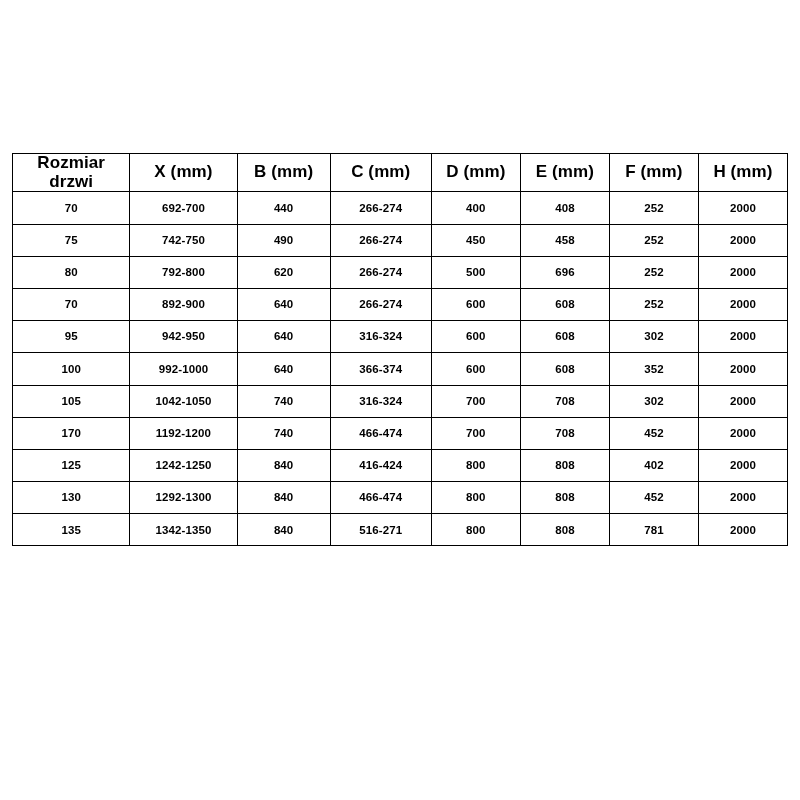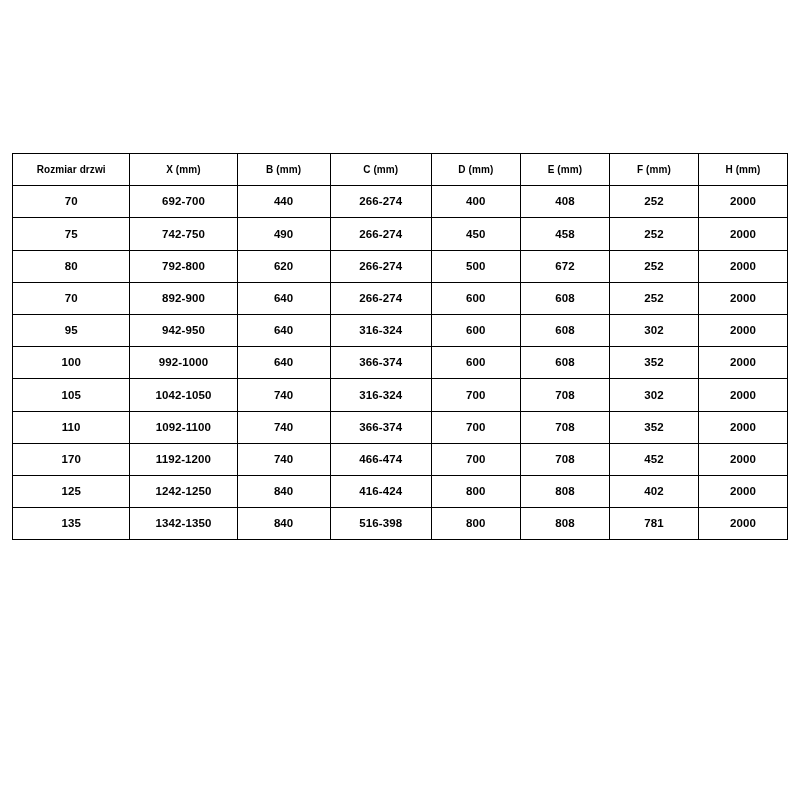--- a/index.html
+++ b/index.html
@@ -37,21 +37,21 @@
     vertical-align: middle;
     font-size: 11.5px;
     font-weight: bold;
     color: #000000;
     height: 31.2px;
     padding: 0;
     line-height: 1.1;
     letter-spacing: 0.1px;
   }
   table.size-table th {
-    font-size: 10px;
+    font-size: 17px;
   }
   table.size-table col.c0 { width: 116px; }
   table.size-table col.c1 { width: 106px; }
   table.size-table col.c2 { width: 92px; }
   table.size-table col.c3 { width: 100px; }
   table.size-table col.c4 { width: 88px; }
   table.size-table col.c5 { width: 88px; }
   table.size-table col.c6 { width: 88px; }
   table.size-table col.c7 { width: 88px; }
 </style>
@@ -103,21 +103,21 @@
           <td>458</td>
           <td>252</td>
           <td>2000</td>
         </tr>
         <tr>
           <td>80</td>
           <td>792-800</td>
           <td>620</td>
           <td>266-274</td>
           <td>500</td>
-          <td>672</td>
+          <td>696</td>
           <td>252</td>
           <td>2000</td>
         </tr>
         <tr>
           <td>70</td>
           <td>892-900</td>
           <td>640</td>
           <td>266-274</td>
           <td>600</td>
           <td>608</td>
@@ -148,54 +148,54 @@
           <td>105</td>
           <td>1042-1050</td>
           <td>740</td>
           <td>316-324</td>
           <td>700</td>
           <td>708</td>
           <td>302</td>
           <td>2000</td>
         </tr>
         <tr>
-          <td>110</td>
-          <td>1092-1100</td>
-          <td>740</td>
-          <td>366-374</td>
-          <td>700</td>
-          <td>708</td>
-          <td>352</td>
-          <td>2000</td>
-        </tr>
-        <tr>
           <td>170</td>
           <td>1192-1200</td>
           <td>740</td>
           <td>466-474</td>
           <td>700</td>
           <td>708</td>
           <td>452</td>
           <td>2000</td>
         </tr>
         <tr>
           <td>125</td>
           <td>1242-1250</td>
           <td>840</td>
           <td>416-424</td>
           <td>800</td>
           <td>808</td>
           <td>402</td>
           <td>2000</td>
         </tr>
         <tr>
+          <td>130</td>
+          <td>1292-1300</td>
+          <td>840</td>
+          <td>466-474</td>
+          <td>800</td>
+          <td>808</td>
+          <td>452</td>
+          <td>2000</td>
+        </tr>
+        <tr>
           <td>135</td>
           <td>1342-1350</td>
           <td>840</td>
-          <td>516-398</td>
+          <td>516-271</td>
           <td>800</td>
           <td>808</td>
           <td>781</td>
           <td>2000</td>
         </tr>
       </tbody>
     </table>
   </div>
 </div>
 

